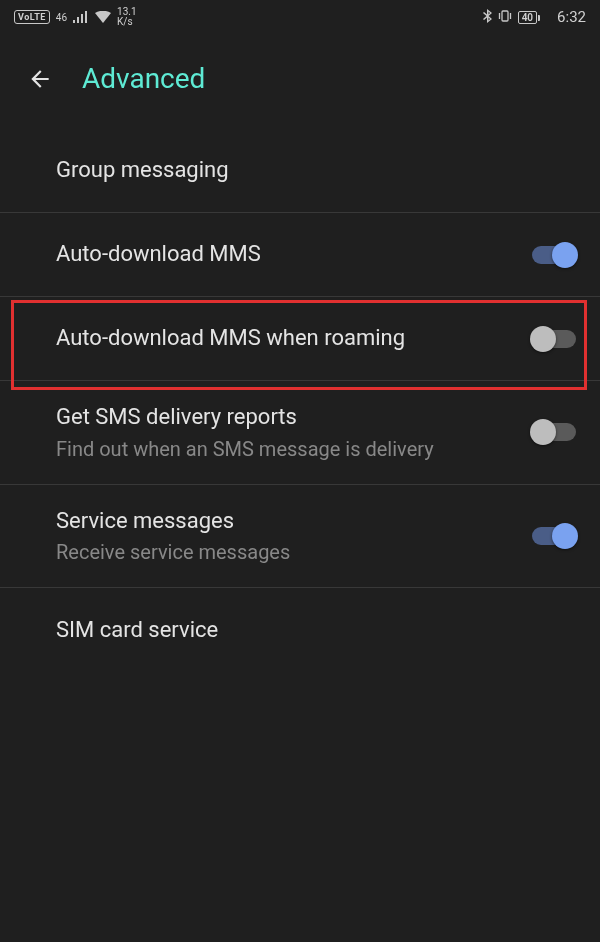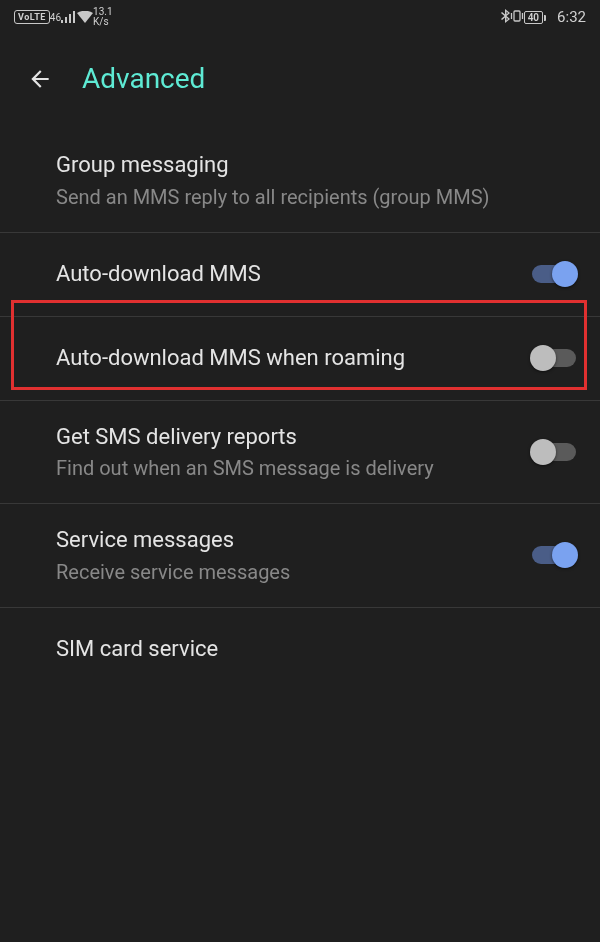--- a/index.html
+++ b/index.html
@@ -19,20 +19,21 @@
       display: flex;
       justify-content: space-between;
       align-items: center;
       padding: 0 14px;
       font-size: 13px;
       color: #d0d0d0;
     }
     .status-left, .status-right {
       display: flex;
       align-items: center;
+      gap: 6px;
     }
     .volte-badge {
       border: 1.5px solid #c8c8c8;
       border-radius: 3px;
       font-size: 9px;
       padding: 1px 3px;
       font-weight: 700;
       letter-spacing: 0.5px;
     }
     .net-label { font-size: 10px; line-height: 9px; }
@@ -182,21 +183,20 @@
       </svg>
   </button>
   <div class="app-bar-title">Advanced</div>
 </div>
 
 <div class="settings-list">
 
   <div class="setting-row first-row">
     <div class="setting-text">
       <div class="setting-title">Group messaging</div>
-      <div class="setting-subtitle">Send an MMS reply to all recipients (group MMS)</div>
     </div>
   </div>
 
   <div class="setting-row">
     <div class="setting-text">
       <div class="setting-title">Auto-download MMS</div>
     </div>
     <div class="toggle on">
         <div class="thumb"></div>
       </div>

